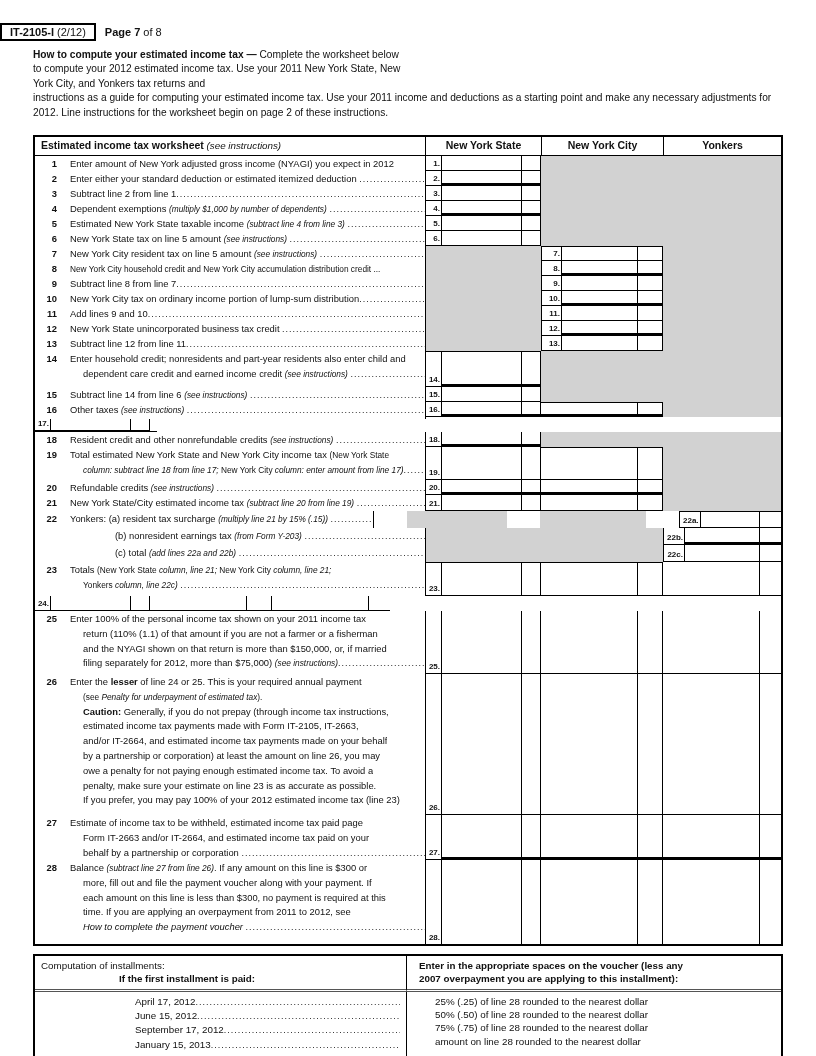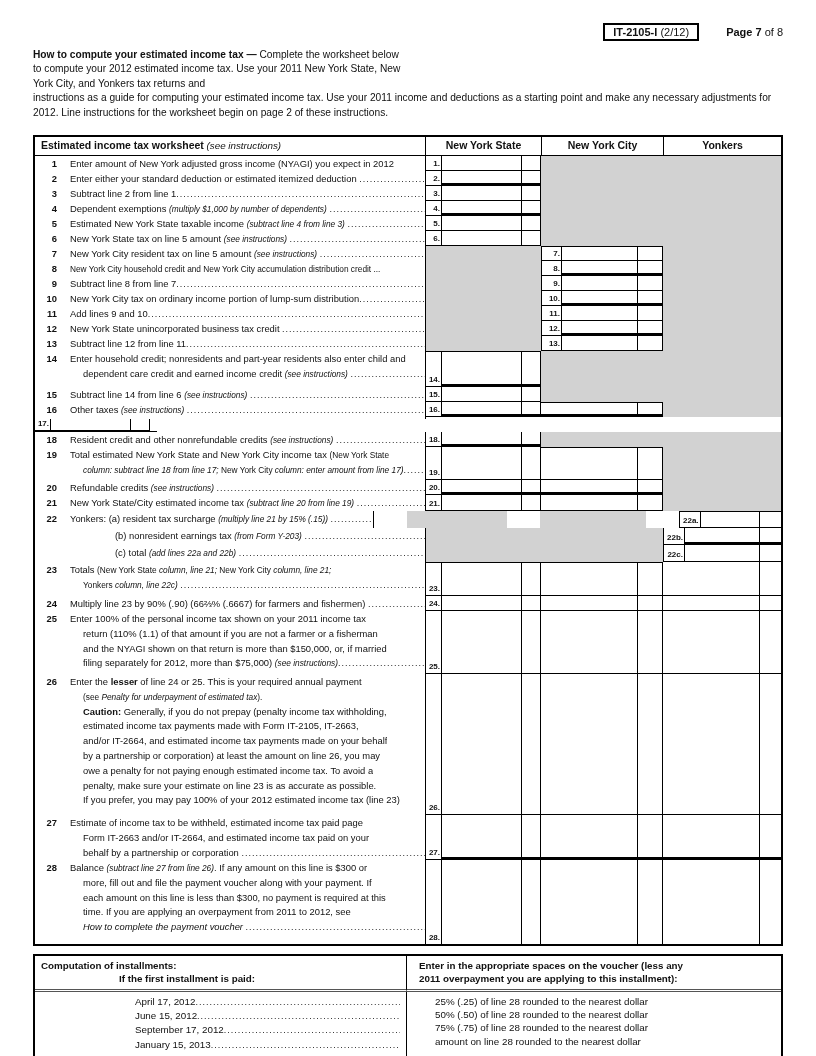--- a/index.html
+++ b/index.html
@@ -1,19 +1,19 @@
 <!DOCTYPE html>
 <html><head>
 <meta charset="utf-8">
 <style>
   html,body{margin:0;padding:0;background:#fff;}
   .page{position:relative;width:816px;height:1056px;background:#fff;overflow:hidden;
         font-family:"Liberation Sans",sans-serif;color:#111;}
   
-  .badge-row{display:flex;justify-content:flex-end;align-items:center;gap:27px;margin:23px 33px 0 0;}
+  .badge-row{display:flex;justify-content:flex-start;align-items:center;gap:9px;margin:23px 44px 0 0;}
   .badge{border:2px solid #000;padding:1px 8px;font-size:11px;white-space:pre;}
   .badge b{font-weight:bold;}
   .pageinfo{font-size:11px;white-space:pre;}
   .pageinfo b{font-weight:bold;}
   
   .intro{display:flex;margin:7px 33px 0 33px;font-size:10.2px;line-height:14.4px;flex-direction:column;}
   .intro .icol-l{width:385px;padding-right:16px;box-sizing:border-box;}
   .intro .icol-r{flex:1;}
   .intro b{font-weight:bold;}
   
@@ -64,21 +64,21 @@
   .cents{flex:none;box-sizing:border-box;border-left:1px solid #000;}
   .cS .cents{width:19px;}
   .cC .cents{width:25px;}
   .cY .cents{width:22px;}
   .wrow:last-child .inner,.wrow:last-child .bn{border-bottom:none;}
   
   .inst{margin:8px 33px 0 33px;width:750px;box-sizing:border-box;border:2px solid #000;
         display:grid;grid-template-columns:372px 1fr;font-size:9.8px;}
   .ih{border-bottom:3px double #555;padding:3px 0 4px 0;}
   .ih-left{border-right:1px solid #000;padding-left:6px;}
-  .ih-left .t1{font-weight:bold;line-height:13px;}
+  .ih-left .t1{font-weight:normal;line-height:13px;}
   .ih-left .t2{font-weight:bold;line-height:13px;padding-left:78px;}
   .ih-right{padding-left:12px;font-weight:bold;line-height:13px;}
   .ib{padding:3px 0 6px 0;}
   .ib-left{border-right:1px solid #000;}
   .irow{display:flex;align-items:baseline;line-height:13.2px;white-space:pre;overflow:hidden;padding-left:100px;padding-right:6px;}
   .irow .ileader{flex:1;min-width:0;overflow:hidden;}
   .irow .ileader::after{content:"................................................................................................................";letter-spacing:1px;font-size:9px;}
   .ib-right .rrow{line-height:13.2px;padding-left:28px;white-space:pre;overflow:hidden;}
 </style>
 </head>
@@ -486,23 +486,20 @@
             </div>
           </div>
           <div class="cell cY boxcell">
             <div class="inner nobn">
               <div class="val"></div>
               <div class="cents"></div>
             </div>
           </div>
         </div>
         <div class="wrow" style="height: 15px;">
-          <div class="lbl">
-            <div class="lline"><div class="lnum">24</div><span class="seg n">Multiply line 23 by 90% (.90) (66⅔% (.6667) for farmers and fishermen) </span><div class="leader"></div></div>
-          </div>
           <div class="cell cS boxcell">
             <div class="bn">24.</div>
             <div class="inner">
               <div class="val"></div>
               <div class="cents"></div>
             </div>
           </div>
           <div class="cell cC boxcell">
             <div class="inner nobn">
               <div class="val"></div>
@@ -540,21 +537,21 @@
             <div class="inner nobn">
               <div class="val"></div>
               <div class="cents"></div>
             </div>
           </div>
         </div>
         <div class="wrow" style="height: 141px;">
           <div class="lbl">
             <div class="lline"><div class="lnum">26</div><span class="seg n">Enter the </span><span class="seg b">lesser</span><span class="seg n"> of line 24 or 25. This is your required annual payment</span></div>
             <div class="lline ind1"><span class="seg s">(see </span><span class="seg i">Penalty for underpayment of estimated tax</span><span class="seg s">).</span></div>
-            <div class="lline ind1"><span class="seg b">Caution: </span><span class="seg n">Generally, if you do not prepay (penalty income tax withholding,</span></div>
+            <div class="lline ind1"><span class="seg b">Caution: </span><span class="seg n">Generally, if you do not prepay (through income tax instructions,</span></div>
             <div class="lline ind1"><span class="seg n">estimated income tax payments made with Form IT-2105, IT-2663,</span></div>
             <div class="lline ind1"><span class="seg n">and/or IT-2664, and estimated income tax payments made on your behalf</span></div>
             <div class="lline ind1"><span class="seg n">by a partnership or corporation) at least the amount on line 26, you may</span></div>
             <div class="lline ind1"><span class="seg n">owe a penalty for not paying enough estimated income tax. To avoid a</span></div>
             <div class="lline ind1"><span class="seg n">penalty, make sure your estimate on line 23 is as accurate as possible.</span></div>
             <div class="lline ind1"><span class="seg n">If you prefer, you may pay 100% of your 2012 estimated income tax (line 23)</span></div>
           </div>
           <div class="cell cS boxcell">
             <div class="bn">26.</div>
             <div class="inner">
@@ -632,21 +629,21 @@
       </div>
   </div>
 
   <div class="inst">
     <div class="ih ih-left">
       <div class="t1">Computation of installments:</div>
       <div class="t2">If the first installment is paid:</div>
     </div>
     <div class="ih ih-right">
       <div>Enter in the appropriate spaces on the voucher (less any</div>
-      <div>2011 overpayment you are applying to this installment):</div>
+      <div>2007 overpayment you are applying to this installment):</div>
     </div>
     <div class="ib ib-left">
       <div class="irow"><span>April 17, 2012</span><span class="ileader"></span></div>
       <div class="irow"><span>June 15, 2012</span><span class="ileader"></span></div>
       <div class="irow"><span>September 17, 2012</span><span class="ileader"></span></div>
       <div class="irow"><span>January 15, 2013</span><span class="ileader"></span></div>
     </div>
     <div class="ib ib-right">
       <div class="rrow">25% (.25) of line 28 rounded to the nearest dollar</div>
       <div class="rrow">50% (.50) of line 28 rounded to the nearest dollar</div>

